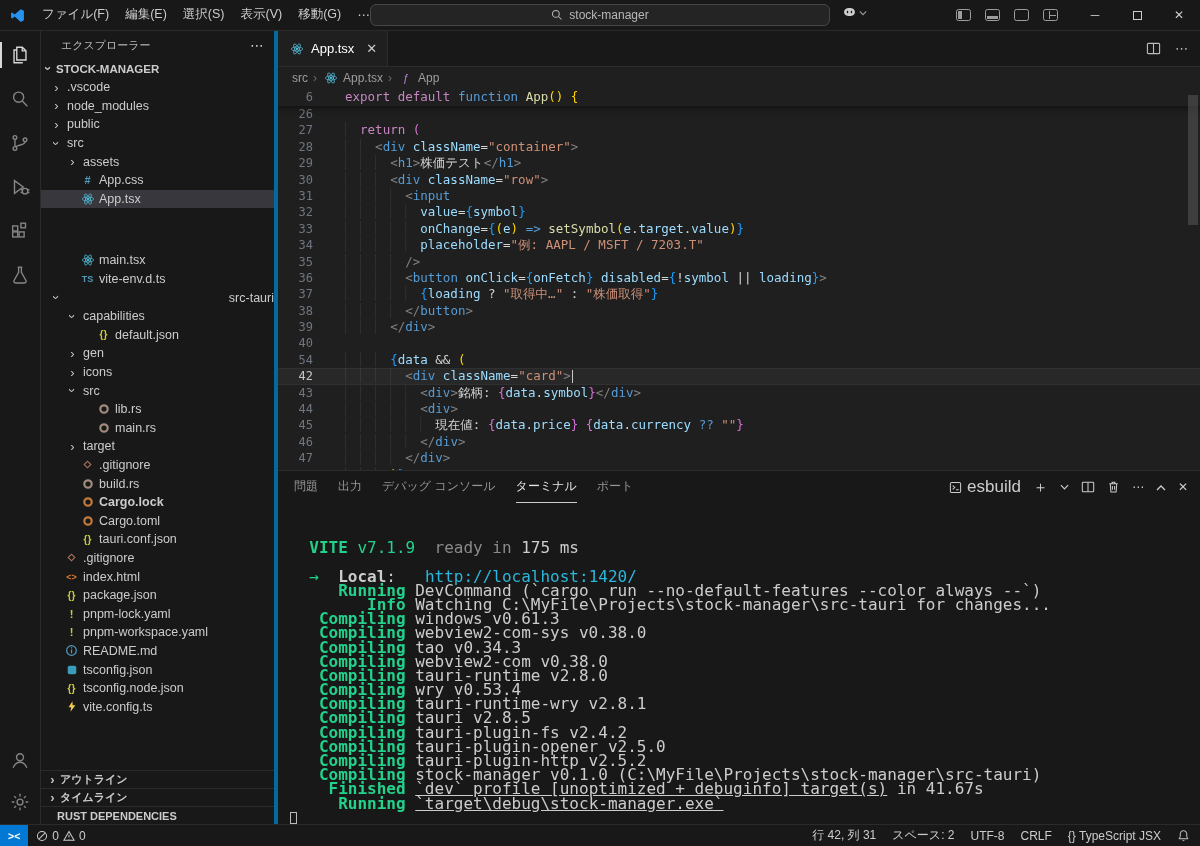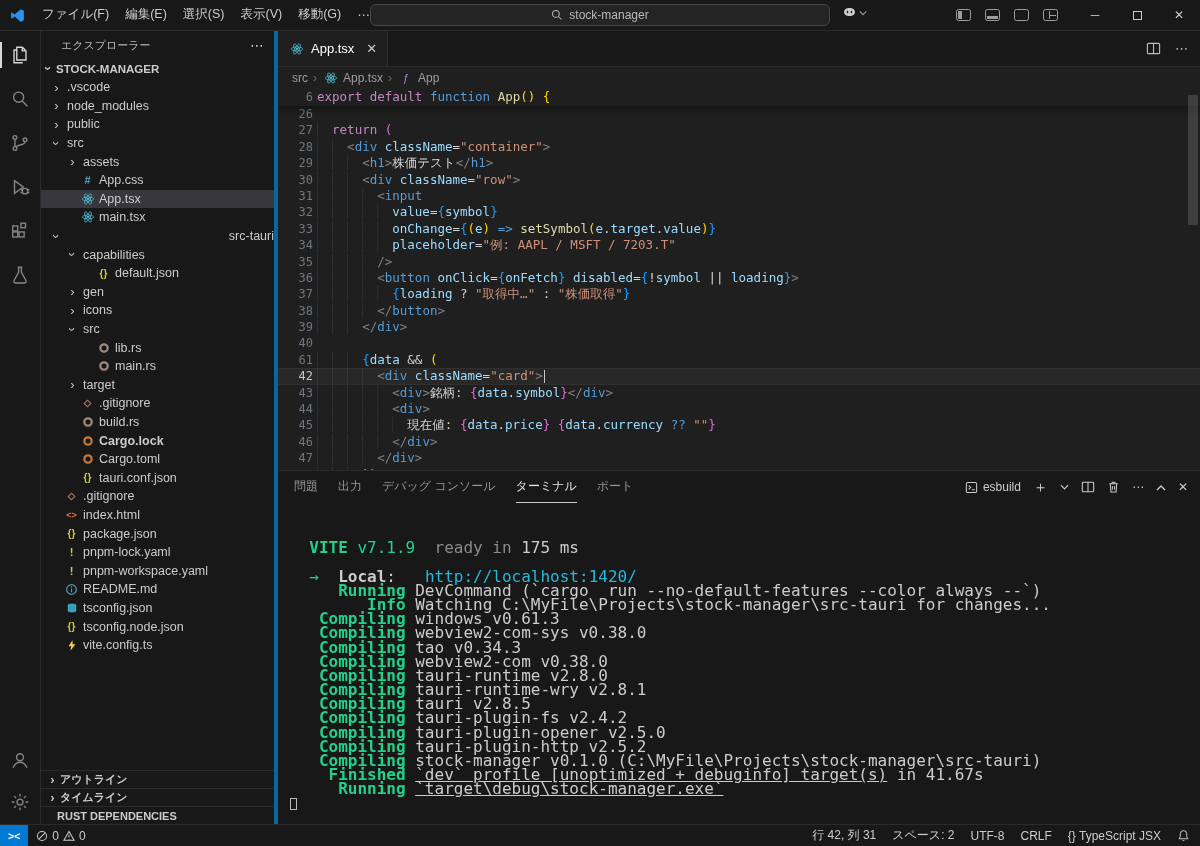--- a/index.html
+++ b/index.html
@@ -58,36 +58,36 @@
   .tab-actions{margin-left:auto;display:flex;align-items:center;gap:14px;padding-right:12px;color:#bbb}
   .breadcrumbs{flex:0 0 22px;display:flex;align-items:center;padding-left:14px;font-size:12px;color:#9d9d9d;gap:5px}
   .bc-sep{color:#6a6a6a}
   .bc-item{display:flex;align-items:center;gap:4px;cursor:pointer}
   .editor-body{flex:1;position:relative;overflow:hidden;font-family:"DejaVu Sans Mono","Liberation Mono",monospace;font-size:12.5px;line-height:16.4px}
   .sticky{height:17px;display:flex;box-shadow:0 3px 6px rgba(0,0,0,.4);position:relative;z-index:2;background:#1f1f1f}
   .cline{height:16.4px;display:flex;white-space:pre}
   .cline.cur{background:rgba(255,255,255,.045);box-shadow:inset 0 1px 0 #303030, inset 0 -1px 0 #303030}
   .gut{flex:0 0 35px;text-align:right;color:#6e7681;font-size:12px}
   .cline.cur .gut{color:#c6c6c6}
-  .ltxt{margin-left:4px;white-space:pre}
+  .ltxt{margin-left:32px;white-space:pre}
   .caret{display:inline-block;width:1.5px;height:13px;background:#c8c8c8;vertical-align:middle;margin-left:1px}
   .vscroll{position:absolute;right:2px;top:6px;width:10px;height:130px;background:rgba(121,121,121,.35);z-index:3}
   .tk-ws{background-image:linear-gradient(to right,rgba(255,255,255,.07) 1px,transparent 1px);background-size:2ch 100%}
   .tk-kw{color:#c586c0}.tk-kw2{color:#569cd6}.tk-fn{color:#dcdcaa}.tk-tag{color:#569cd6}
   .tk-attr{color:#9cdcfe}.tk-var{color:#9cdcfe}.tk-str{color:#ce9178}.tk-txt{color:#d4d4d4}
   .tk-pun{color:#808080}.tk-op{color:#d4d4d4}
   .tk-b1{color:#ffd700}.tk-b2{color:#da70d6}.tk-b3{color:#179fff}
 
   
   .panel{flex:0 0 354px;background:#181818;border-top:1px solid #2b2b2b;display:flex;flex-direction:column;min-height:0}
   .panel-tabs{flex:0 0 32px;display:flex;align-items:flex-end;padding-left:16px;gap:20px;font-size:12px;color:#969696;position:relative}
   .ptab{height:100%;display:flex;align-items:center;cursor:pointer;border-bottom:1px solid transparent}
   .ptab.active{color:#e7e7e7;border-bottom-color:#ccc}
   .panel-actions{position:absolute;right:12px;top:0;height:100%;display:flex;align-items:center;gap:12px;color:#ccc}
-  .pa-term{display:flex;align-items:center;gap:5px;font-size:12px}
+  .pa-term{display:flex;align-items:center;gap:5px;font-size:17px}
   .pa-ic{display:flex;align-items:center;cursor:pointer}
   .term{flex:1;overflow:hidden;padding:24px 0 0 12px;font-family:"DejaVu Sans Mono","Liberation Mono",monospace;font-size:16px;line-height:14.2px;color:#ccc}
   .tline{white-space:pre;height:14.2px}
   .tm-g{color:#23d18b}.tm-gb{color:#23d18b;font-weight:bold}
   .tm-dim{color:#8a8a8a}.tm-wt{color:#ccc}.tm-wtb{color:#ccc;font-weight:bold}
   .tm-cy{color:#29b8db}.tm-ul{color:#ccc;text-decoration:underline}
   .tcursor{display:inline-block;width:7px;height:12px;border:1px solid #b9b9b9;vertical-align:middle}
 
   
   .statusbar{flex:0 0 22px;background:#181818;border-top:1px solid #2b2b2b;display:flex;align-items:center;font-size:12px;color:#ccc}
@@ -254,32 +254,38 @@
                 <circle cx="8" cy="8" r="1.3" fill="#53c1de"></circle>
                 <g fill="none" stroke="#53c1de" stroke-width="0.8">
                   <ellipse cx="8" cy="8" rx="6.5" ry="2.4"></ellipse>
                   <ellipse cx="8" cy="8" rx="6.5" ry="2.4" transform="rotate(60 8 8)"></ellipse>
                   <ellipse cx="8" cy="8" rx="6.5" ry="2.4" transform="rotate(120 8 8)"></ellipse>
                 </g>
               </svg>
             </span>
             <span class="tlabel">App.tsx</span>
           </div>
-          <div class="trow" style="padding-left: 38px;">
+          <div class="trow" style="padding-left: 38px; margin-top: 43px;">
             <span class="ficon">
               <svg width="14" height="14" viewBox="0 0 16 16">
                 <circle cx="8" cy="8" r="1.3" fill="#53c1de"></circle>
                 <g fill="none" stroke="#53c1de" stroke-width="0.8">
                   <ellipse cx="8" cy="8" rx="6.5" ry="2.4"></ellipse>
                   <ellipse cx="8" cy="8" rx="6.5" ry="2.4" transform="rotate(60 8 8)"></ellipse>
                   <ellipse cx="8" cy="8" rx="6.5" ry="2.4" transform="rotate(120 8 8)"></ellipse>
                 </g>
               </svg>
             </span>
             <span class="tlabel">main.tsx</span>
+          </div>
+          <div class="trow" style="padding-left: 38px;">
+            <span class="ficon">
+              <span style="color:#519aba;font-weight:bold;font-size:9px">TS</span>
+            </span>
+            <span class="tlabel">vite-env.d.ts</span>
           </div>
           <div class="trow" style="padding-left: 8px; justify-content: space-between;">
             <span class="chev down">›</span>
             <span class="tlabel">src-tauri</span>
           </div>
           <div class="trow" style="padding-left: 24px;">
             <span class="chev down">›</span>
             <span class="tlabel">capabilities</span>
           </div>
           <div class="trow" style="padding-left: 54px;">
@@ -502,21 +508,21 @@
             <div class="cline"><span class="gut">31</span><span class="ltxt"><span class="tk-ws">        </span><span class="tk-pun">&lt;</span><span class="tk-tag">input</span></span></div>
             <div class="cline"><span class="gut">32</span><span class="ltxt"><span class="tk-ws">          </span><span class="tk-attr">value</span><span class="tk-op">=</span><span class="tk-b3">{</span><span class="tk-var">symbol</span><span class="tk-b3">}</span></span></div>
             <div class="cline"><span class="gut">33</span><span class="ltxt"><span class="tk-ws">          </span><span class="tk-attr">onChange</span><span class="tk-op">=</span><span class="tk-b3">{</span><span class="tk-b1">(</span><span class="tk-var">e</span><span class="tk-b1">)</span><span class="tk-txt"> </span><span class="tk-kw2">=&gt;</span><span class="tk-txt"> </span><span class="tk-fn">setSymbol</span><span class="tk-b1">(</span><span class="tk-var">e</span><span class="tk-op">.</span><span class="tk-var">target</span><span class="tk-op">.</span><span class="tk-var">value</span><span class="tk-b1">)</span><span class="tk-b3">}</span></span></div>
             <div class="cline"><span class="gut">34</span><span class="ltxt"><span class="tk-ws">          </span><span class="tk-attr">placeholder</span><span class="tk-op">=</span><span class="tk-str">"例: AAPL / MSFT / 7203.T"</span></span></div>
             <div class="cline"><span class="gut">35</span><span class="ltxt"><span class="tk-ws">        </span><span class="tk-pun">/&gt;</span></span></div>
             <div class="cline"><span class="gut">36</span><span class="ltxt"><span class="tk-ws">        </span><span class="tk-pun">&lt;</span><span class="tk-tag">button</span><span class="tk-txt"> </span><span class="tk-attr">onClick</span><span class="tk-op">=</span><span class="tk-b3">{</span><span class="tk-var">onFetch</span><span class="tk-b3">}</span><span class="tk-txt"> </span><span class="tk-attr">disabled</span><span class="tk-op">=</span><span class="tk-b3">{</span><span class="tk-op">!</span><span class="tk-var">symbol</span><span class="tk-txt"> </span><span class="tk-op">||</span><span class="tk-txt"> </span><span class="tk-var">loading</span><span class="tk-b3">}</span><span class="tk-pun">&gt;</span></span></div>
             <div class="cline"><span class="gut">37</span><span class="ltxt"><span class="tk-ws">          </span><span class="tk-b3">{</span><span class="tk-var">loading</span><span class="tk-txt"> </span><span class="tk-op">?</span><span class="tk-txt"> </span><span class="tk-str">"取得中…"</span><span class="tk-txt"> </span><span class="tk-op">:</span><span class="tk-txt"> </span><span class="tk-str">"株価取得"</span><span class="tk-b3">}</span></span></div>
             <div class="cline"><span class="gut">38</span><span class="ltxt"><span class="tk-ws">        </span><span class="tk-pun">&lt;/</span><span class="tk-tag">button</span><span class="tk-pun">&gt;</span></span></div>
             <div class="cline"><span class="gut">39</span><span class="ltxt"><span class="tk-ws">      </span><span class="tk-pun">&lt;/</span><span class="tk-tag">div</span><span class="tk-pun">&gt;</span></span></div>
             <div class="cline"><span class="gut">40</span><span class="ltxt"></span></div>
-            <div class="cline"><span class="gut">61</span><span class="ltxt"><span class="tk-ws">      </span><span class="tk-b3">{</span><span class="tk-var">data</span><span class="tk-txt"> </span><span class="tk-op">&amp;&amp;</span><span class="tk-txt"> </span><span class="tk-b1">(</span></span></div>
+            <div class="cline"><span class="gut">54</span><span class="ltxt"><span class="tk-ws">      </span><span class="tk-b3">{</span><span class="tk-var">data</span><span class="tk-txt"> </span><span class="tk-op">&amp;&amp;</span><span class="tk-txt"> </span><span class="tk-b1">(</span></span></div>
             <div class="cline cur"><span class="gut">42</span><span class="ltxt"><span class="tk-ws">        </span><span class="tk-pun">&lt;</span><span class="tk-tag">div</span><span class="tk-txt"> </span><span class="tk-attr">className</span><span class="tk-op">=</span><span class="tk-str">"card"</span><span class="tk-pun">&gt;</span><span class="caret"></span></span></div>
             <div class="cline"><span class="gut">43</span><span class="ltxt"><span class="tk-ws">          </span><span class="tk-pun">&lt;</span><span class="tk-tag">div</span><span class="tk-pun">&gt;</span><span class="tk-txt">銘柄: </span><span class="tk-b2">{</span><span class="tk-var">data</span><span class="tk-op">.</span><span class="tk-var">symbol</span><span class="tk-b2">}</span><span class="tk-pun">&lt;/</span><span class="tk-tag">div</span><span class="tk-pun">&gt;</span></span></div>
             <div class="cline"><span class="gut">44</span><span class="ltxt"><span class="tk-ws">          </span><span class="tk-pun">&lt;</span><span class="tk-tag">div</span><span class="tk-pun">&gt;</span></span></div>
             <div class="cline"><span class="gut">45</span><span class="ltxt"><span class="tk-ws">            </span><span class="tk-txt">現在値: </span><span class="tk-b2">{</span><span class="tk-var">data</span><span class="tk-op">.</span><span class="tk-var">price</span><span class="tk-b2">}</span><span class="tk-txt"> </span><span class="tk-b2">{</span><span class="tk-var">data</span><span class="tk-op">.</span><span class="tk-var">currency</span><span class="tk-txt"> </span><span class="tk-kw2">??</span><span class="tk-txt"> </span><span class="tk-str">""</span><span class="tk-b2">}</span></span></div>
             <div class="cline"><span class="gut">46</span><span class="ltxt"><span class="tk-ws">          </span><span class="tk-pun">&lt;/</span><span class="tk-tag">div</span><span class="tk-pun">&gt;</span></span></div>
             <div class="cline"><span class="gut">47</span><span class="ltxt"><span class="tk-ws">        </span><span class="tk-pun">&lt;/</span><span class="tk-tag">div</span><span class="tk-pun">&gt;</span></span></div>
             <div class="cline"><span class="gut">48</span><span class="ltxt"><span class="tk-ws">      </span><span class="tk-b1">)</span><span class="tk-b3">}</span></span></div>
           </div>
         <div class="vscroll"></div>
       </div>
@@ -569,20 +575,21 @@
             <div class="tline"><span class="tm-gb">  VITE</span><span class="tm-g"> v7.1.9</span><span class="tm-dim">  ready in </span><span class="tm-wt">175 ms</span></div>
             <div class="tline">&nbsp;</div>
             <div class="tline"><span class="tm-g">  →  </span><span class="tm-wtb">Local</span><span class="tm-wt">:   </span><span class="tm-cy">http://localhost:1420/</span></div>
             <div class="tline"><span class="tm-gb">     Running</span><span class="tm-wt"> DevCommand (`cargo  run --no-default-features --color always --`)</span></div>
             <div class="tline"><span class="tm-gb">        Info</span><span class="tm-wt"> Watching C:\MyFile\Projects\stock-manager\src-tauri for changes...</span></div>
             <div class="tline"><span class="tm-gb">   Compiling</span><span class="tm-wt"> windows v0.61.3</span></div>
             <div class="tline"><span class="tm-gb">   Compiling</span><span class="tm-wt"> webview2-com-sys v0.38.0</span></div>
             <div class="tline"><span class="tm-gb">   Compiling</span><span class="tm-wt"> tao v0.34.3</span></div>
             <div class="tline"><span class="tm-gb">   Compiling</span><span class="tm-wt"> webview2-com v0.38.0</span></div>
             <div class="tline"><span class="tm-gb">   Compiling</span><span class="tm-wt"> tauri-runtime v2.8.0</span></div>
+            <div class="tline"><span class="tm-gb">   Compiling</span><span class="tm-wt"> wry v0.53.4</span></div>
             <div class="tline"><span class="tm-gb">   Compiling</span><span class="tm-wt"> tauri-runtime-wry v2.8.1</span></div>
             <div class="tline"><span class="tm-gb">   Compiling</span><span class="tm-wt"> tauri v2.8.5</span></div>
             <div class="tline"><span class="tm-gb">   Compiling</span><span class="tm-wt"> tauri-plugin-fs v2.4.2</span></div>
             <div class="tline"><span class="tm-gb">   Compiling</span><span class="tm-wt"> tauri-plugin-opener v2.5.0</span></div>
             <div class="tline"><span class="tm-gb">   Compiling</span><span class="tm-wt"> tauri-plugin-http v2.5.2</span></div>
             <div class="tline"><span class="tm-gb">   Compiling</span><span class="tm-wt"> stock-manager v0.1.0 (C:\MyFile\Projects\stock-manager\src-tauri)</span></div>
             <div class="tline"><span class="tm-gb">    Finished</span><span class="tm-wt"> </span><span class="tm-ul">`dev` profile [unoptimized + debuginfo] target(s)</span><span class="tm-wt"> in 41.67s</span></div>
             <div class="tline"><span class="tm-gb">     Running</span><span class="tm-wt"> </span><span class="tm-ul">`target\debug\stock-manager.exe`</span></div>
             <div class="tline"><span class="tcursor"></span></div>
           </div>

